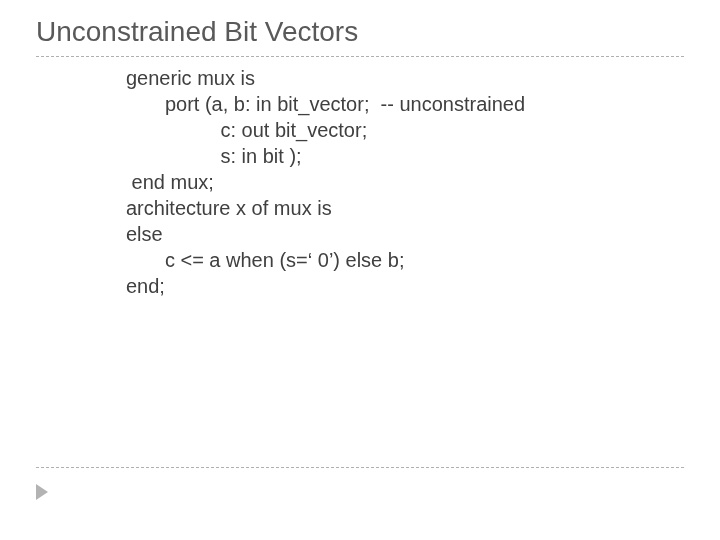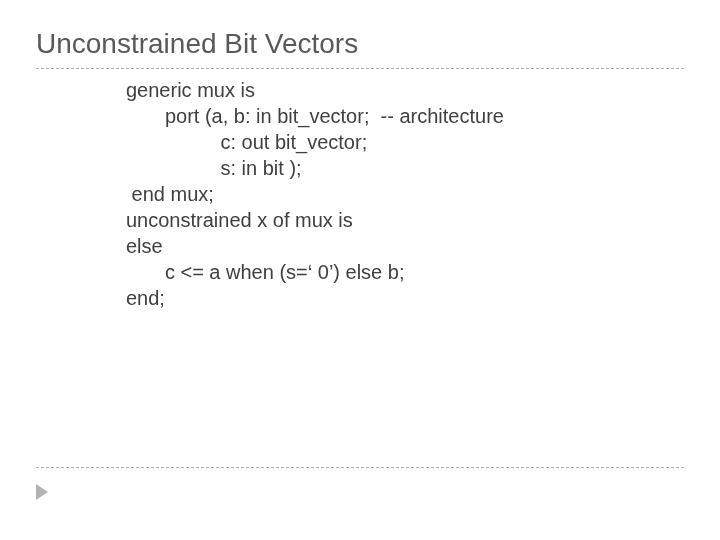--- a/index.html
+++ b/index.html
@@ -10,21 +10,21 @@
     background: #ffffff;
     font-family: Arial, Helvetica, sans-serif;
     color: #404040;
     overflow: hidden;
   }
   .slide {
     position: relative;
     width: 720px;
     height: 540px;
     box-sizing: border-box;
-    padding: 28px 36px 20px 36px;
+    padding: 16px 36px 20px 36px;
   }
   .title {
     font-size: 28px;
     font-weight: 400;
     color: #595959;
     margin: 0 0 8px 0;
   }
   .dashed {
     border: none;
     border-top: 1px dashed #b0b0b0;
@@ -74,25 +74,25 @@
 </head>
 <body>
 
 <div class="slide">
 
   <h1 class="title">Unconstrained Bit Vectors</h1>
   <hr class="dashed">
 
 
   <div class="code-block"><span>generic mux is</span>
-<span>       port (a, b: in bit_vector;  -- architecture</span>
+<span>       port (a, b: in bit_vector;  -- unconstrained</span>
 <span>                 c: out bit_vector;</span>
 <span>                 s: in bit );</span>
 <span> end mux;</span>
-<span>unconstrained x of mux is</span>
+<span>architecture x of mux is</span>
 <span>else</span>
 <span>       c &lt;= a when (s=‘ 0’) else b;</span>
 <span>end;</span></div>
 
   <hr class="dashed bottom-dash">
 
   <span class="corner-arrow">
     <svg width="16" height="16" viewBox="0 0 16 16">
       <polygon points="0,0 0,16 12,8" fill="#b3b3b3"></polygon>
     </svg>

